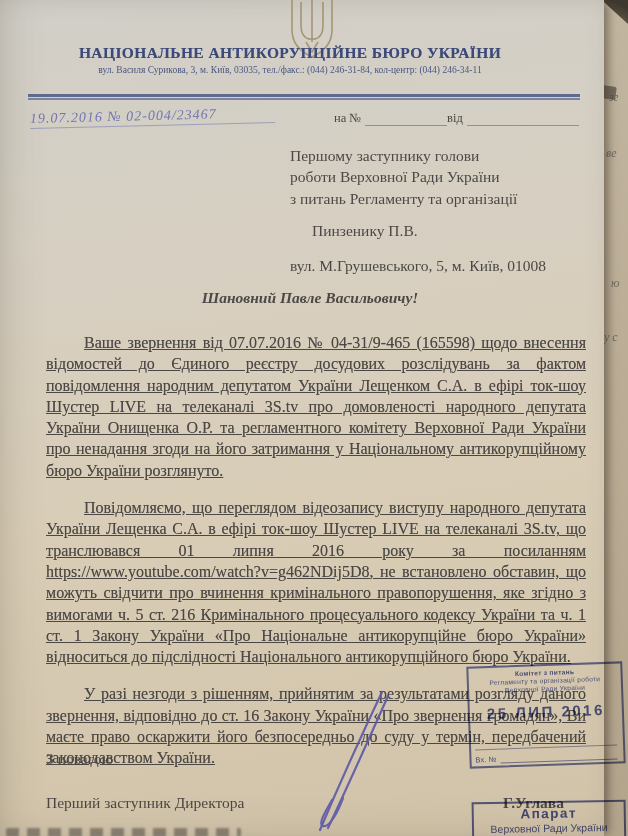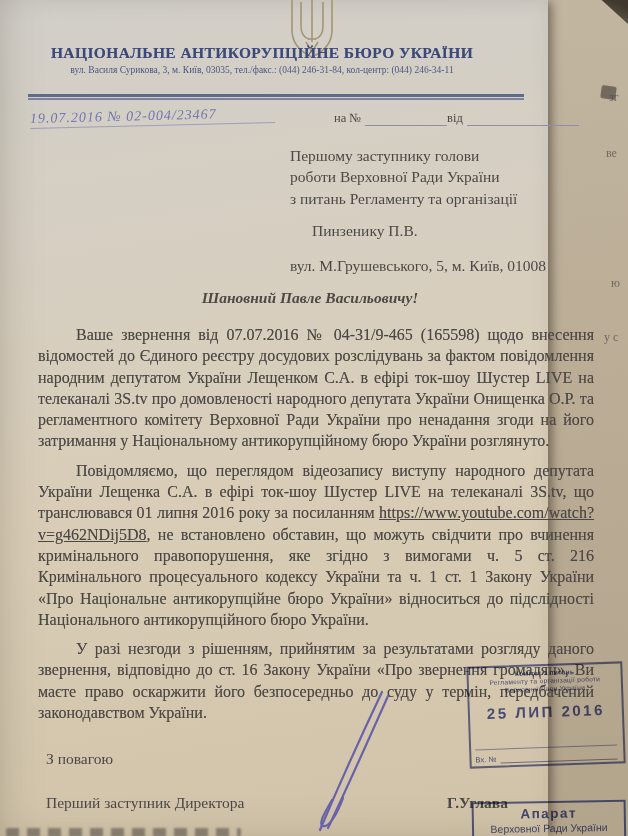--- a/index.html
+++ b/index.html
@@ -1,28 +1,28 @@
 <!DOCTYPE html>
 <html><head>
 <meta charset="utf-8">
 <style>
   html,body{margin:0;padding:0;}
   body{background:#8f8470;font-family:"Liberation Serif",serif;}
   .photo{position:relative;width:628px;height:836px;overflow:hidden;
     background:linear-gradient(175deg,#c3b7a2 0%,#bcae97 40%,#b3a48c 100%);}
   
   .back-sheet{position:absolute;inset:0;}
-  .frag{position:absolute;color:#6e6a60;font-size:12px;text-align:right;}
+  .frag{position:absolute;color:#6e6a60;font-style:italic;font-size:12px;text-align:right;}
   .corner-dark{position:absolute;right:0;top:0;width:30px;height:24px;
     background:linear-gradient(205deg,#3e382e 20%,#6b614d 90%);
     clip-path:polygon(12% 0,100% 0,100% 100%);}
   .edge-dark{position:absolute;left:601px;top:86px;width:15px;height:13px;
     background:#4a433a;opacity:.65;transform:rotate(8deg);border-radius:2px;}
   
-  .sheet{position:absolute;left:0;top:0;width:548px;height:836px;
+  .sheet{position:absolute;left:0;top:0;width:604px;height:836px;
     background:linear-gradient(172deg,#d2cfc9 0%,#d6cfc2 28%,#d9cdb7 58%,#d1c3a8 100%);
     box-shadow:6px 0 9px -2px rgba(50,40,28,.5),
       inset 20px -12px 46px -24px rgba(95,85,70,.35),
       inset -6px 10px 30px -20px rgba(120,110,95,.3);}
   
   .emblem{position:absolute;left:286px;top:-6px;}
   .org-name{position:absolute;top:44px;left:0;right:24px;text-align:center;
     font-weight:bold;font-size:15.5px;color:#3c4a7a;letter-spacing:.4px;
     text-shadow:0 0 .5px rgba(60,74,122,.55);}
   .org-address{position:absolute;top:65px;left:0;right:24px;text-align:center;
@@ -47,21 +47,21 @@
   .addressee{position:absolute;left:290px;top:145px;width:310px;
     font-size:15.5px;line-height:21.3px;color:#4b4845;}
   .addr-name{margin-top:11px;font-weight:normal;margin-left:22px;}
   .addr-street{margin-top:14px;}
   
   .salutation{position:absolute;top:289px;left:30px;width:560px;text-align:center;
     font-weight:bold;font-style:italic;font-size:15.5px;color:#4b4845;}
   .letter-body{position:absolute;top:316px;left:30px;width:572px;
     font-size:16px;line-height:21.3px;color:#4b4744;text-align:justify;
     text-shadow:0 0 .4px rgba(75,71,68,.5);}
-  .letter-body p{margin:8px;text-indent:38px;}
+  .letter-body p{margin:16px;text-indent:38px;text-decoration:underline;}
   .doc-link{text-decoration:underline;}
   
   .regards{position:absolute;top:750px;left:46px;font-size:15.5px;color:#4b4744;}
   .signer-row{position:absolute;top:794px;left:46px;right:40px;display:flex;
     justify-content:space-between;font-size:15.5px;color:#4b4744;}
   .signer-name{font-weight:bold;}
   .signature{position:absolute;left:298px;top:688px;}
   
   .stamp{position:absolute;mix-blend-mode:multiply;font-family:"Liberation Sans",sans-serif;}
   .incoming-stamp{left:468px;top:664px;width:152px;height:98px;

